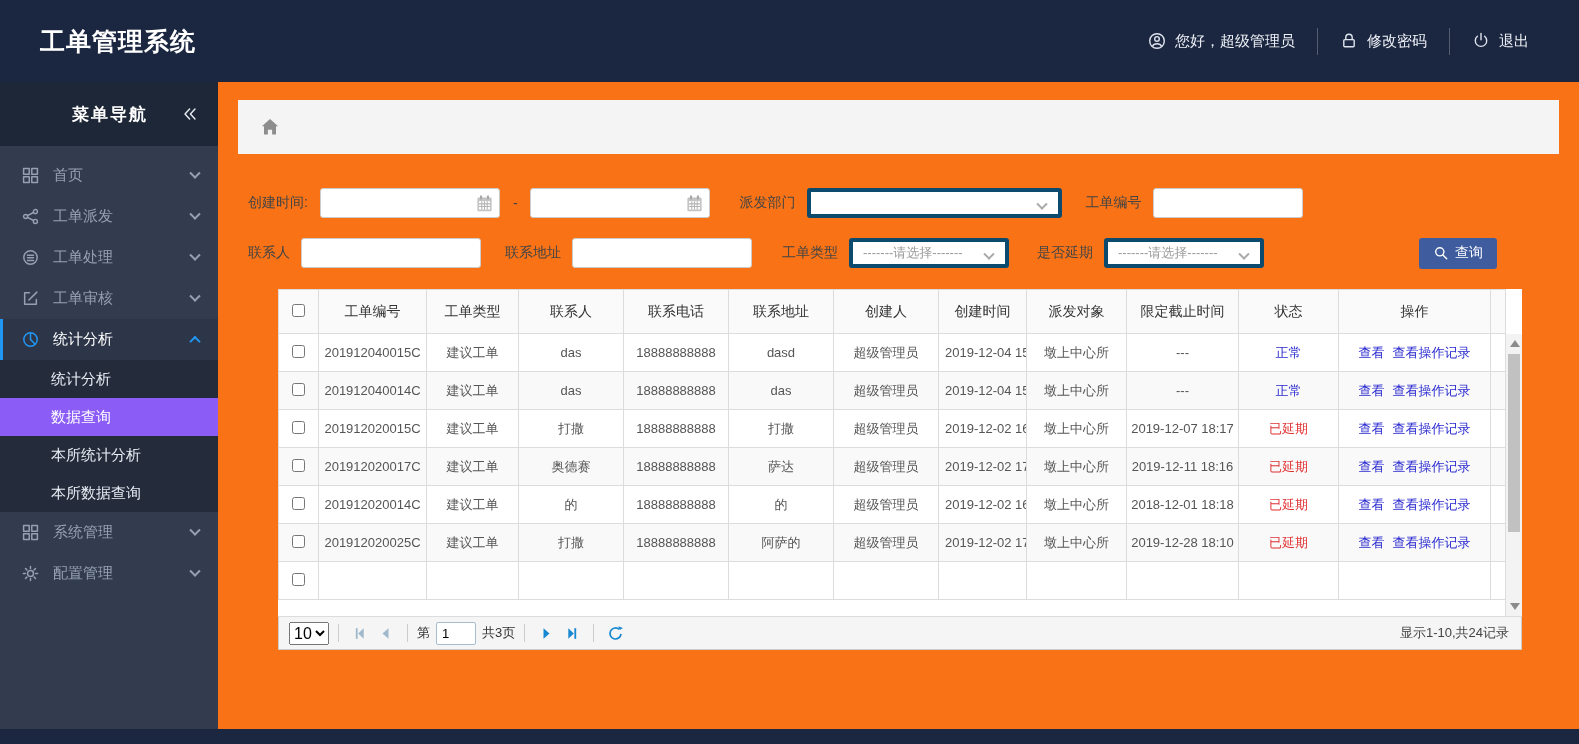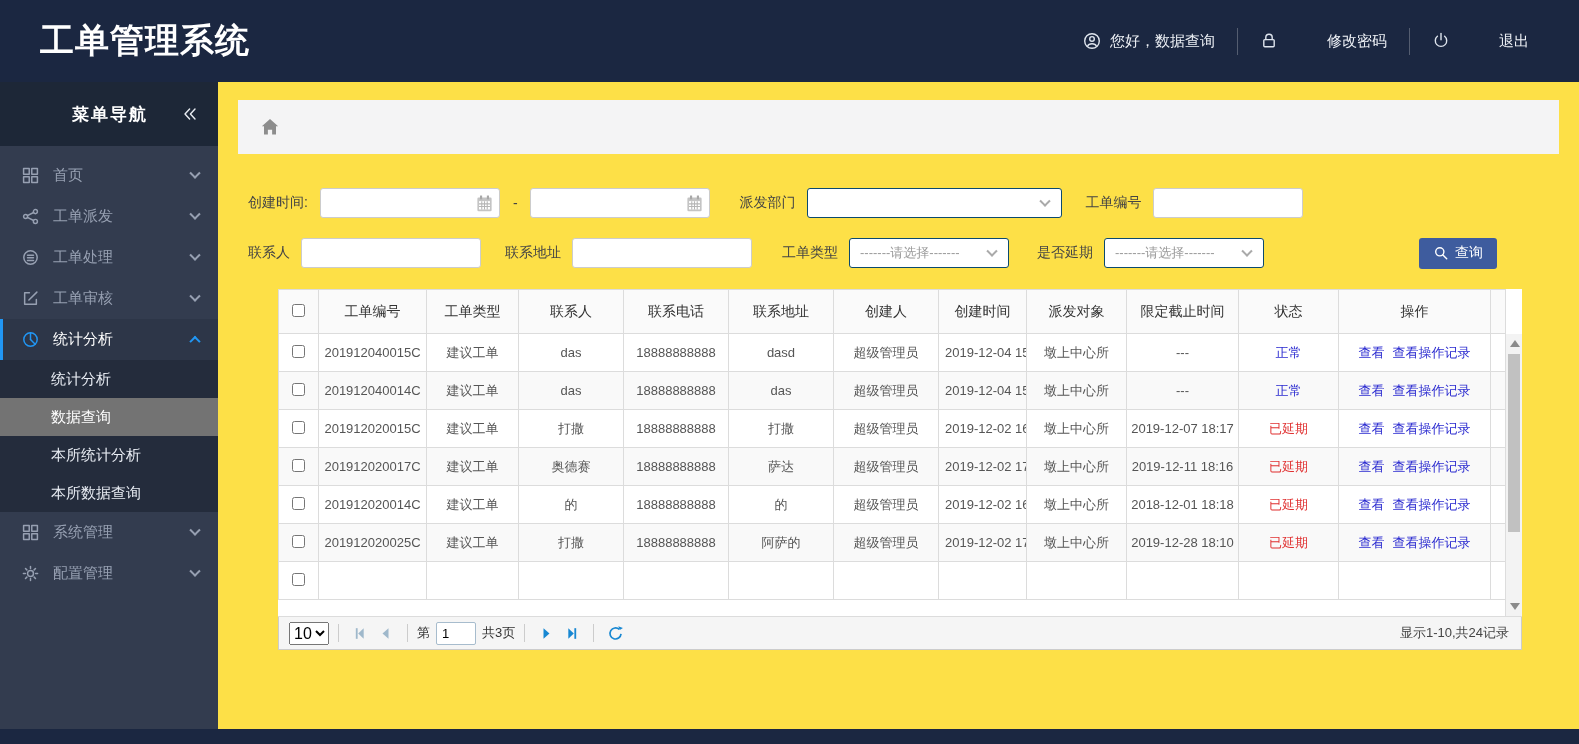--- a/index.html
+++ b/index.html
@@ -2,24 +2,24 @@
 <html><head>
 <meta charset="utf-8">
 <style>
   * { margin:0; padding:0; box-sizing:border-box; }
   html,body { width:1579px; height:744px; }
   body { font-family:"Liberation Sans","DejaVu Sans",sans-serif; background:#efefef; overflow:hidden; }
   .app { width:1579px; height:744px; display:flex; flex-direction:column; }
 
   
   .topbar { height:82px; background:#1b2741; display:flex; align-items:center; flex:none; }
-  .app-title { color:#fff; font-size:34px; font-weight:bold; margin-left:40px; letter-spacing:1px; }
+  .app-title { color:#fff; font-size:25px; font-weight:bold; margin-left:40px; letter-spacing:1px; }
   .tb-right { margin-left:auto; margin-right:28px; display:flex; align-items:center; color:#eef1f6; font-size:15px; }
   .tb-item { display:flex; align-items:center; padding:4px 22px; cursor:pointer; }
-  .tb-item + .tb-item { border-left:1px solid rgba(255,255,255,0.25);gap:40px; }
+  .tb-item + .tb-item { border-left:1px solid rgba(255,255,255,0.25); }
   .tb-item .ic { margin-right:9px; color:#dfe5ee; }
 
   
   .mid { flex:1; display:flex; min-height:0; }
 
   
   .sidebar { width:218px; background:#333c4f; flex:none; display:flex; flex-direction:column;font-family:Liberation Mono, monospace; }
   .side-head { height:64px; background:#1d2737; display:flex; align-items:center; padding:0 20px; flex:none; }
   .side-head-title { color:#fff; font-size:17px; font-weight:bold; letter-spacing:2px; margin-left:52px; }
   .side-collapse { margin-left:auto; color:#e8ecf2; cursor:pointer; display:flex; }
@@ -27,36 +27,36 @@
   .nav-item { height:41px; display:flex; align-items:center; padding:0 19px; color:#97a0b2; font-size:15px; cursor:pointer; border-left:3px solid transparent; }
   .nav-item .nv-label { margin-left:14px; }
   .nav-item .cvwrap { margin-left:auto; display:flex; }
   .nav-item.active { color:#fff; border-left-color:#2196f3; background:#2d3648; }
   .nav-item.active .ic, .nav-item.active .cv { color:#2196f3; border-color:#2196f3; }
   .cv { width:8px; height:8px; border-right:2px solid #97a0b2; border-bottom:2px solid #97a0b2; display:inline-block; }
   .cv.down { transform:rotate(45deg) translate(-2px,-2px); }
   .cv.up { transform:rotate(-135deg) translate(-1px,-1px); }
   .submenu { background:#242c3c; }
   .sub-item { height:38px; display:flex; align-items:center; padding-left:51px; color:#e9edf4; font-size:15px; cursor:pointer; }
-  .sub-item.selected { background:#737373; color:#fff; }
-
-  
-  .content { flex:1; background:#fde047; padding:18px 20px 0 20px; position:relative; min-width:0; }
+  .sub-item.selected { background:#8b5cf6; color:#fff; }
+
+  
+  .content { flex:1; background:#f97316; padding:18px 20px 0 20px; position:relative; min-width:0; }
   .breadcrumb { height:54px; background:#f4f4f5; display:flex; align-items:center; padding-left:22px; }
   .breadcrumb .ic { color:#8d8d8d; }
 
   .filters { margin:34px 0 0 10px; font-size:14px; color:#444; }
   .f-row { display:flex; align-items:center; height:30px; }
   .f-row2 { margin-top:20px; }
   .txt-input { height:30px; border:1px solid #ccc; border-radius:3px; background:#fff; outline:none; padding:0 8px; font-size:13px; color:#333; }
   .date-wrap { position:relative; margin-left:12px; }
   .date-wrap .txt-input { width:180px; padding-right:30px; }
   .date-wrap .ic { position:absolute; right:6px; top:6px; }
   .dash { margin-left:13px; }
-  .sel { height:30px; border:1px solid #0c4a6e; border-radius:3px; background:#fff; display:flex; align-items:center; padding:0 22px 0 10px; color:#9a9a9a; font-size:13px; position:relative; cursor:pointer; }
+  .sel { height:30px; border:4px solid #0c4a6e; border-radius:3px; background:#fff; display:flex; align-items:center; padding:0 22px 0 10px; color:#9a9a9a; font-size:13px; position:relative; cursor:pointer; }
   .sel .cv { border-color:#aaa; position:absolute; right:12px; top:11px; }
   .lbl { white-space:nowrap; }
   .query-btn { margin-left:auto; margin-right:62px; width:78px; height:31px; background:#3e5c9e; color:#fff; border:none; border-radius:3px; font-size:14px; display:flex; align-items:center; justify-content:center; cursor:pointer; font-family:inherit; }
   .query-btn .ic { margin-right:6px; }
 
   
   .tabs { margin:22px 0 0 40px; width:1244px; display:flex; border-bottom:1px solid #1787d2; }
   .tab { width:89px; height:32px; line-height:30px; text-align:center; background:#f1f1f1; border:1px solid #ccc; border-right:none; font-size:14px; color:#555; cursor:pointer; }
   .tab:last-child { border-right:1px solid #ccc; }
   .tab.active { background:#fff; border:1px solid #1787d2 !important; border-bottom:1px solid #fff !important; margin-bottom:-1px; height:33px; color:#1787d2; }
@@ -104,21 +104,21 @@
     <div class="app-title">工单管理系统</div>
     <div class="tb-right">
       <div class="tb-item">
         <span class="ic">
             <svg width="18" height="18" viewBox="0 0 18 18" fill="none" stroke="currentColor" stroke-width="1.4" stroke-linecap="round" stroke-linejoin="round">
               <circle cx="9" cy="9" r="7.3"></circle>
               <circle cx="9" cy="6.9" r="2.3"></circle>
               <path d="M4.7 13.9 C5.8 11.1 12.2 11.1 13.3 13.9"></path>
             </svg>
           </span>
-        <span>您好，数据查询</span>
+        <span>您好，超级管理员</span>
       </div>
       <div class="tb-item">
         <span class="ic">
             <svg width="18" height="18" viewBox="0 0 18 18" fill="none" stroke="currentColor" stroke-width="1.4" stroke-linecap="round" stroke-linejoin="round">
               <rect x="3.8" y="7.6" width="10.4" height="7.2" rx="1"></rect>
               <path d="M5.8 7.6 V5.4 a3.2 3.2 0 0 1 6.4 0 V7.6"></path>
             </svg>
           </span>
         <span>修改密码</span>
       </div>

